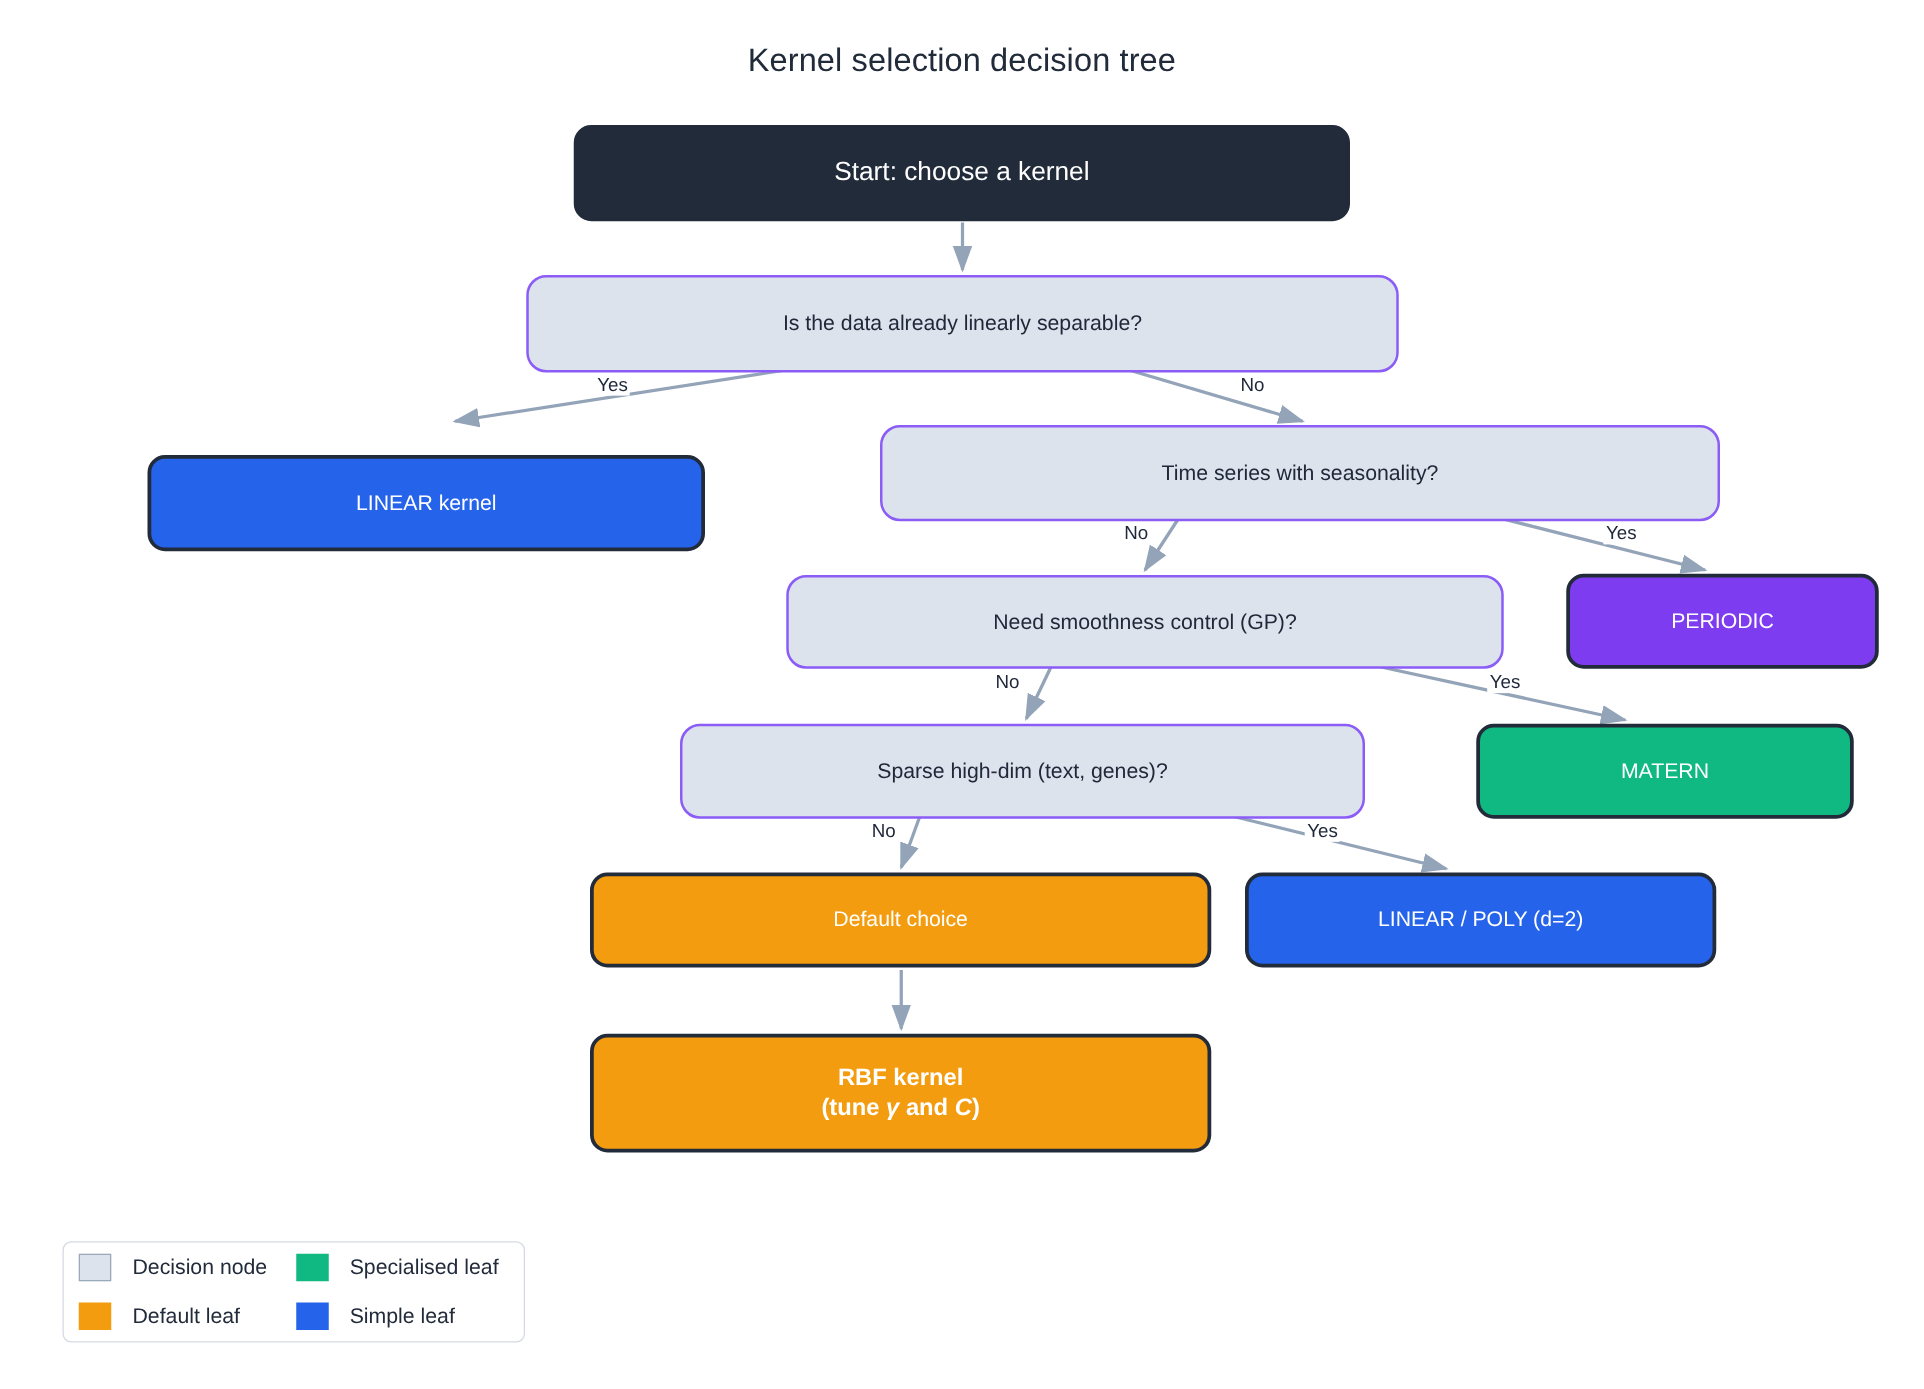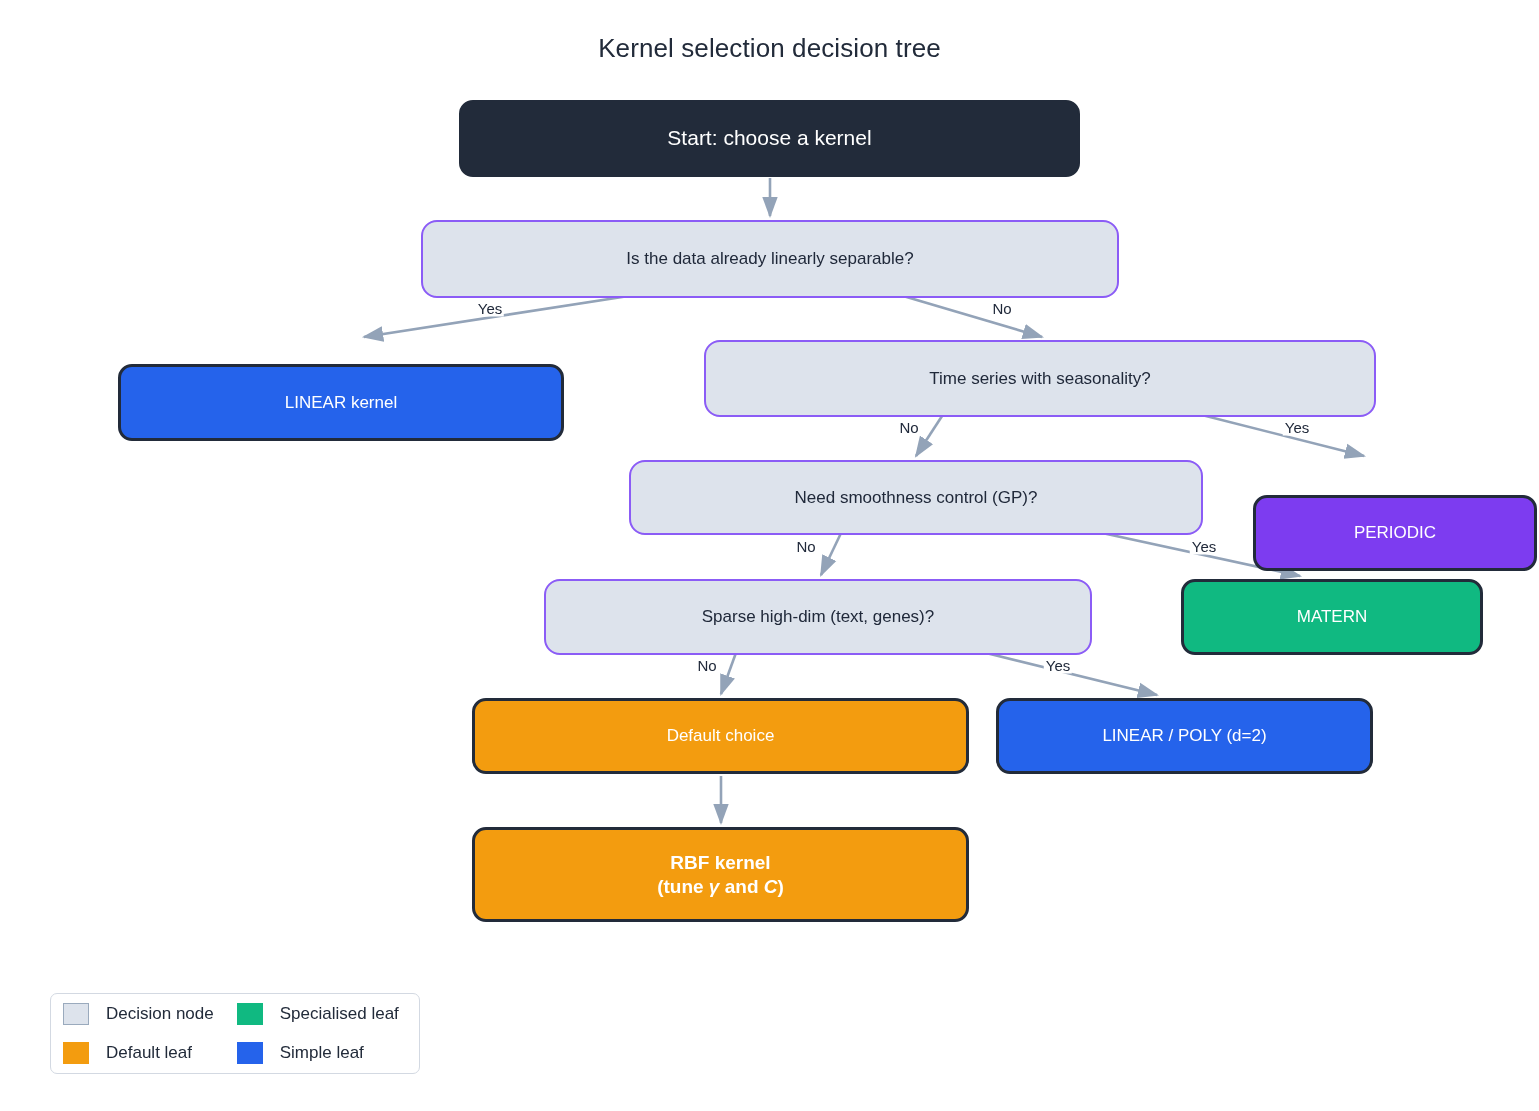--- a/index.html
+++ b/index.html
@@ -169,21 +169,21 @@
     </div>
 
     <div class="node node-leaf fill-blue" style="left:118px; top:340px; width:446px; height:77px;margin-top:24px;">
       <span class="node-label">LINEAR kernel</span>
     </div>
 
     <div class="node node-decision" style="left:704px; top:340px; width:672px; height:77px;">
       <span class="node-label">Time series with seasonality?</span>
     </div>
 
-    <div class="node node-leaf fill-purple" style="left:1253px; top:459px; width:284px; height:76px;margin-top:36px;">
+    <div class="node node-leaf fill-purple" style="left:1253px; top:459px; width:250px; height:76px;">
       <span class="node-label">PERIODIC</span>
     </div>
 
     <div class="node node-decision" style="left:629px; top:460px; width:574px; height:75px;">
       <span class="node-label">Need smoothness control (GP)?</span>
     </div>
 
     <div class="node node-leaf fill-green" style="left:1181px; top:579px; width:302px; height:76px;">
       <span class="node-label">MATERN</span>
     </div>

